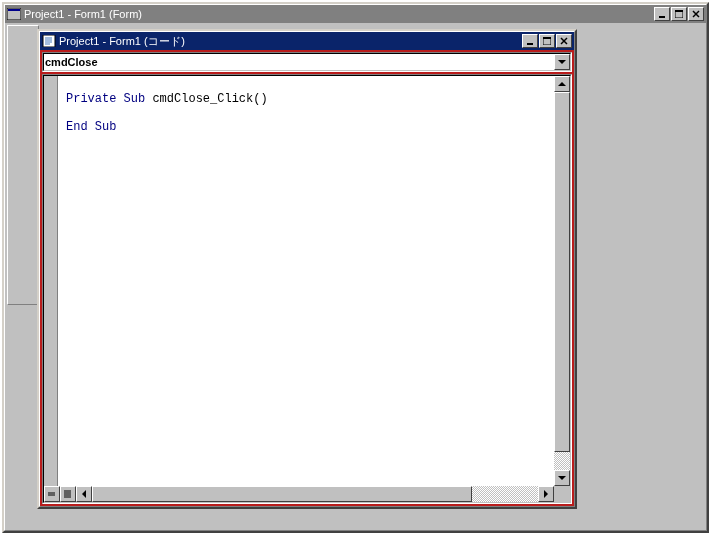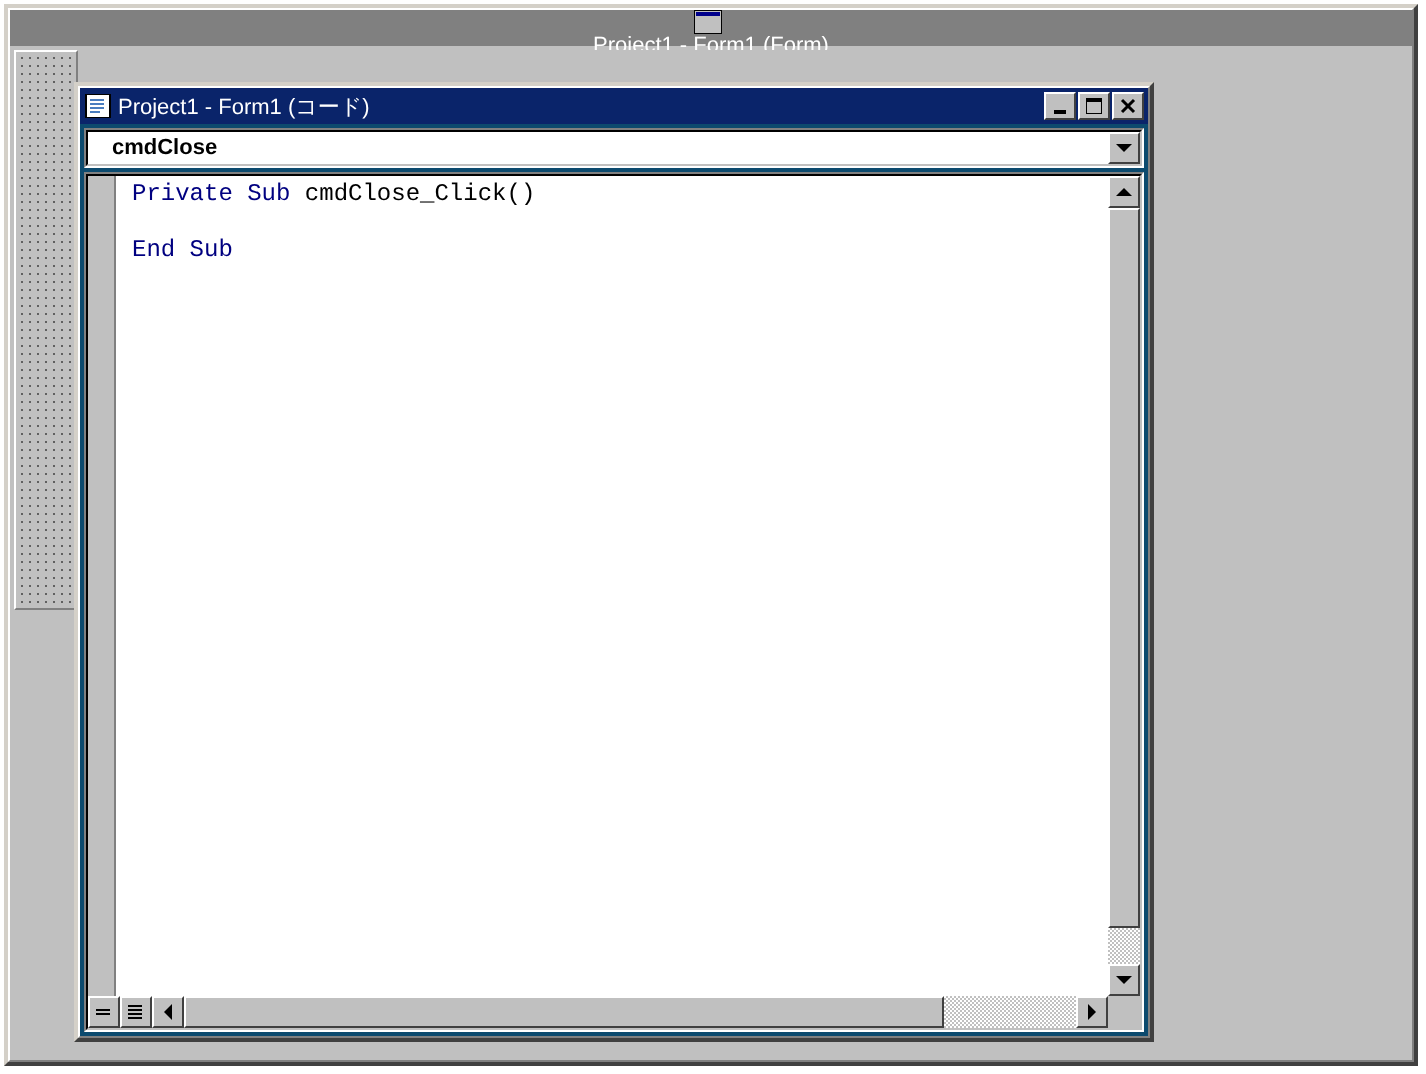--- a/index.html
+++ b/index.html
@@ -26,21 +26,21 @@
     border-color: #fff #808080 #808080 #fff;
     width: 100%; height: 100%;
   }
   .titlebar {
     height: 18px;
     color: #fff;
     display: flex;
     align-items: center;
     padding: 0 2px;
   }
-  .titlebar.inactive { background: #808080; flex-direction: column; }
+  .titlebar.inactive { background: #808080; }
   .titlebar.active { background: #0a246a; }
   .titlebar-icon {
     width: 14px; height: 14px;
     margin-right: 3px;
     display: inline-flex;
     align-items: center;
     justify-content: center;
   }
   .titlebar-text { flex: 1; font-size: 11px; white-space: nowrap; }
   .winbtns { display: flex; gap: 0; }
@@ -64,25 +64,25 @@
     left: 0; top: 0; width: 32px; height: 280px;
     background-image: radial-gradient(#606060 0.5px, transparent 0.5px);
     background-size: 4px 4px;
     background-position: 1px 1px;
     background-color: #c0c0c0;
     border: 1px solid;
     border-color: #fff #808080 #808080 #fff;
   }
   .code-window {
     position: absolute;
-    left: 30px; top: 16px;
+    left: 30px; top: 4px;
     width: 540px; height: 480px;
     border: 2px solid;
     border-color: #d4d0c8 #404040 #404040 #d4d0c8;
-    background: #0c4a6e;
+    background: #b91c1c;
   }
   .code-inner {
     border: 1px solid;
     border-color: #fff #808080 #808080 #fff;
     width: 100%; height: 100%;
     position: relative;
   }
   .dropdown-row {
     position: absolute;
     left: 2px; right: 2px; top: 20px;
@@ -98,21 +98,21 @@
     display: flex; align-items: center;
     position: relative;
     font-weight: bold;
     font-size: 11px;
   }
   .dropdown-inner {
     border: 1px solid;
     border-color: #000 #c0c0c0 #c0c0c0 #000;
     width: 100%; height: 100%;
     display: flex; align-items: center;
-    padding-left: 12px;
+    padding-left: 1px;
   }
   .dropdown-btn {
     width: 16px; height: 16px;
     background: #c0c0c0;
     border: 1px solid;
     border-color: #fff #404040 #404040 #fff;
     display: flex; align-items: center; justify-content: center;
     margin-left: auto;
   }
   .tri-down {
@@ -151,21 +151,21 @@
     width: 100%; height: 100%;
     position: relative;
     background: #c0c0c0;
   }
   .code-text {
     position: absolute;
     left: 14px; top: 0; right: 16px; bottom: 16px;
     background: #fff;
     font-family: "Courier New", monospace;
     font-size: 12px;
-    padding: 2px 8px;
+    padding: 16px 8px;
     white-space: pre;
     overflow: hidden;
   }
   .kw { color: #000080; }
   .margin-col {
     position: absolute;
     left: 0; top: 0; width: 14px; bottom: 16px;
     background: #c0c0c0;
     border-right: 1px solid #808080;
   }

